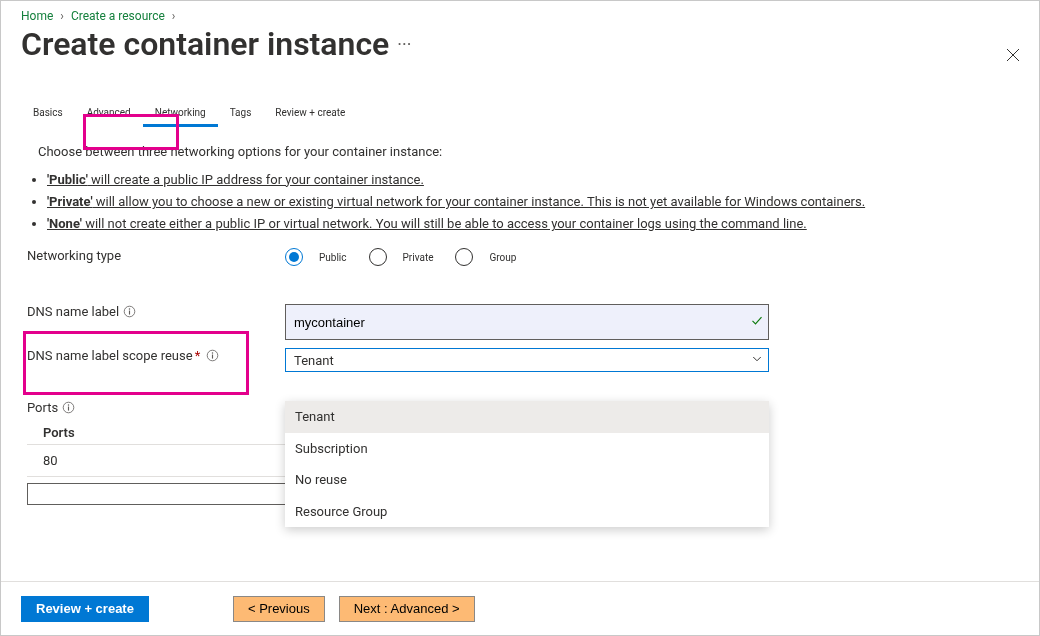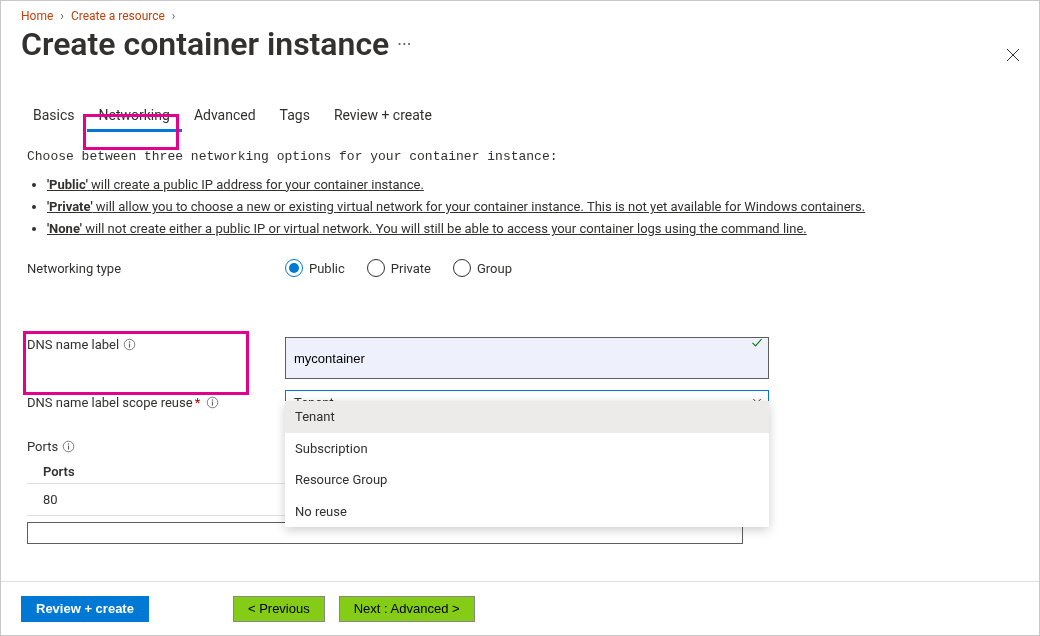--- a/index.html
+++ b/index.html
@@ -16,21 +16,21 @@
     box-sizing: border-box;
     border: 1px solid #c8c8c8;
     position: relative;
     overflow: hidden;
   }
   .breadcrumb {
     padding: 8px 20px 0 20px;
     font-size: 12px;
   }
   .breadcrumb a {
-    color: #c2410c;
+    color: #15803d;
     text-decoration: none;
   }
   .bc-sep {
     color: #605e5c;
     margin: 0 4px;
   }
   .page-title-row {
     display: flex;
     align-items: center;
     padding: 2px 20px 0 20px;
@@ -47,21 +47,21 @@
   .close-btn {
     position: absolute;
     right: 18px;
     top: 46px;
     cursor: pointer;
   }
   .tabs {
     display: flex;
     padding: 38px 20px 0 20px;
     gap: 0;
-    font-size: 14px;
+    font-size: 10px;
   }
   .tab {
     padding: 6px 12px 6px 12px;
     cursor: pointer;
   }
   .tab.active {
     border-bottom: 3px solid #0078d4;
   }
   .tab-highlight {
     position: absolute;
@@ -73,40 +73,39 @@
     pointer-events: none;
     box-sizing: border-box;
   }
   .content {
     padding: 16px 22px 0 26px;
     max-width: 900px;
   }
   .desc {
     font-size: 13px;
     line-height: 1.45;
-    margin: 0 0 8px 0;
-    font-family: Liberation Mono, monospace;
+    margin: 0 0 8px 11px;
   }
   .content ul {
     margin: 4px 0 14px 20px;
     padding: 0;
     text-decoration: underline;
   }
   .content li {
     font-size: 13px;
     line-height: 1.55;
     margin-bottom: 2px;
     list-style-type: disc;
   }
   .form-area {
     margin-top: 4px;
   }
   .form-row {
     display: flex;
-    align-items: center;
+    align-items: flex-start;
     min-height: 30px;
     margin-bottom: 8px;
   }
   .label-col {
     width: 258px;
     display: flex;
     align-items: center;
     font-size: 13px;
     padding-right: 8px;
     box-sizing: border-box;
@@ -123,22 +122,22 @@
     display: inline-flex;
   }
   .radio-group {
     display: flex;
     gap: 22px;
     align-items: center;
   }
   .radio {
     display: flex;
     align-items: center;
-    gap: 6px;
-    font-size: 13px;
+    gap: 16px;
+    font-size: 10px;
     cursor: pointer;
   }
   .radio .circle {
     width: 18px;
     height: 18px;
     border: 1px solid #323130;
     border-radius: 50%;
     display: inline-flex;
     align-items: center;
     justify-content: center;
@@ -155,28 +154,27 @@
     display: none;
   }
   .radio.selected .dot {
     display: block;
   }
   .text-input-wrap {
     position: relative;
   }
   .text-input {
     width: 100%;
-    height: 42px;
+    height: 36px;
     border: 1px solid #605e5c;
     font-size: 13px;
     padding: 2px 26px 2px 8px;
     box-sizing: border-box;
     outline: none;
     background: #eef0fb;
-    margin-top: 28px;
   }
   .text-input:focus, .text-input.valid {
   }
   .input-check {
     position: absolute;
     right: 6px;
     top: 50%;
     transform: translateY(-50%);
     color: #107c10;
   }
@@ -278,21 +276,21 @@
     padding: 0 20px;
     gap: 14px;
     box-sizing: border-box;
     background: #fff;
   }
   .btn {
     height: 26px;
     padding: 0 14px;
     font-size: 13px;
     border: 1px solid #8a8886;
-    background: #84cc16;
+    background: #fdba74;
     cursor: pointer;
     display: inline-flex;
     align-items: center;
   }
   .btn.primary {
     background: #0078d4;
     color: #fff;
     border-color: #0078d4;
     font-weight: 600;
   }
@@ -319,22 +317,22 @@
 
   <div class="close-btn">
     <svg width="16" height="16" viewBox="0 0 16 16">
       <line x1="2" y1="2" x2="14" y2="14" stroke="#323130" stroke-width="1"></line>
       <line x1="14" y1="2" x2="2" y2="14" stroke="#323130" stroke-width="1"></line>
     </svg>
   </div>
 
   <div class="tabs">
     <div class="tab">Basics</div>
+    <div class="tab">Advanced</div>
     <div class="tab active">Networking</div>
-    <div class="tab">Advanced</div>
     <div class="tab">Tags</div>
     <div class="tab">Review + create</div>
   </div>
 
   <div class="tab-highlight"></div>
 
   <div class="content">
     <p class="desc">Choose between three networking options for your container instance:</p>
     <ul>
       <li><b>'Public'</b><span> will create a public IP address for your container instance.</span></li>
@@ -438,22 +436,22 @@
           <div class="cell">80</div>
         </div>
       </div>
       <input class="ports-input" style="">
     </div>
   </div>
 
   <div class="dropdown">
     <div class="dropdown-item selected">Tenant</div>
     <div class="dropdown-item">Subscription</div>
+    <div class="dropdown-item">No reuse</div>
     <div class="dropdown-item">Resource Group</div>
-    <div class="dropdown-item">No reuse</div>
   </div>
 
   <div class="labels-highlight"></div>
 
   <div class="footer">
     <button class="btn primary">Review + create</button>
     <div class="btn-gap"></div>
     <button class="btn">&lt; Previous</button>
     <button class="btn">Next : Advanced &gt;</button>
   </div>

